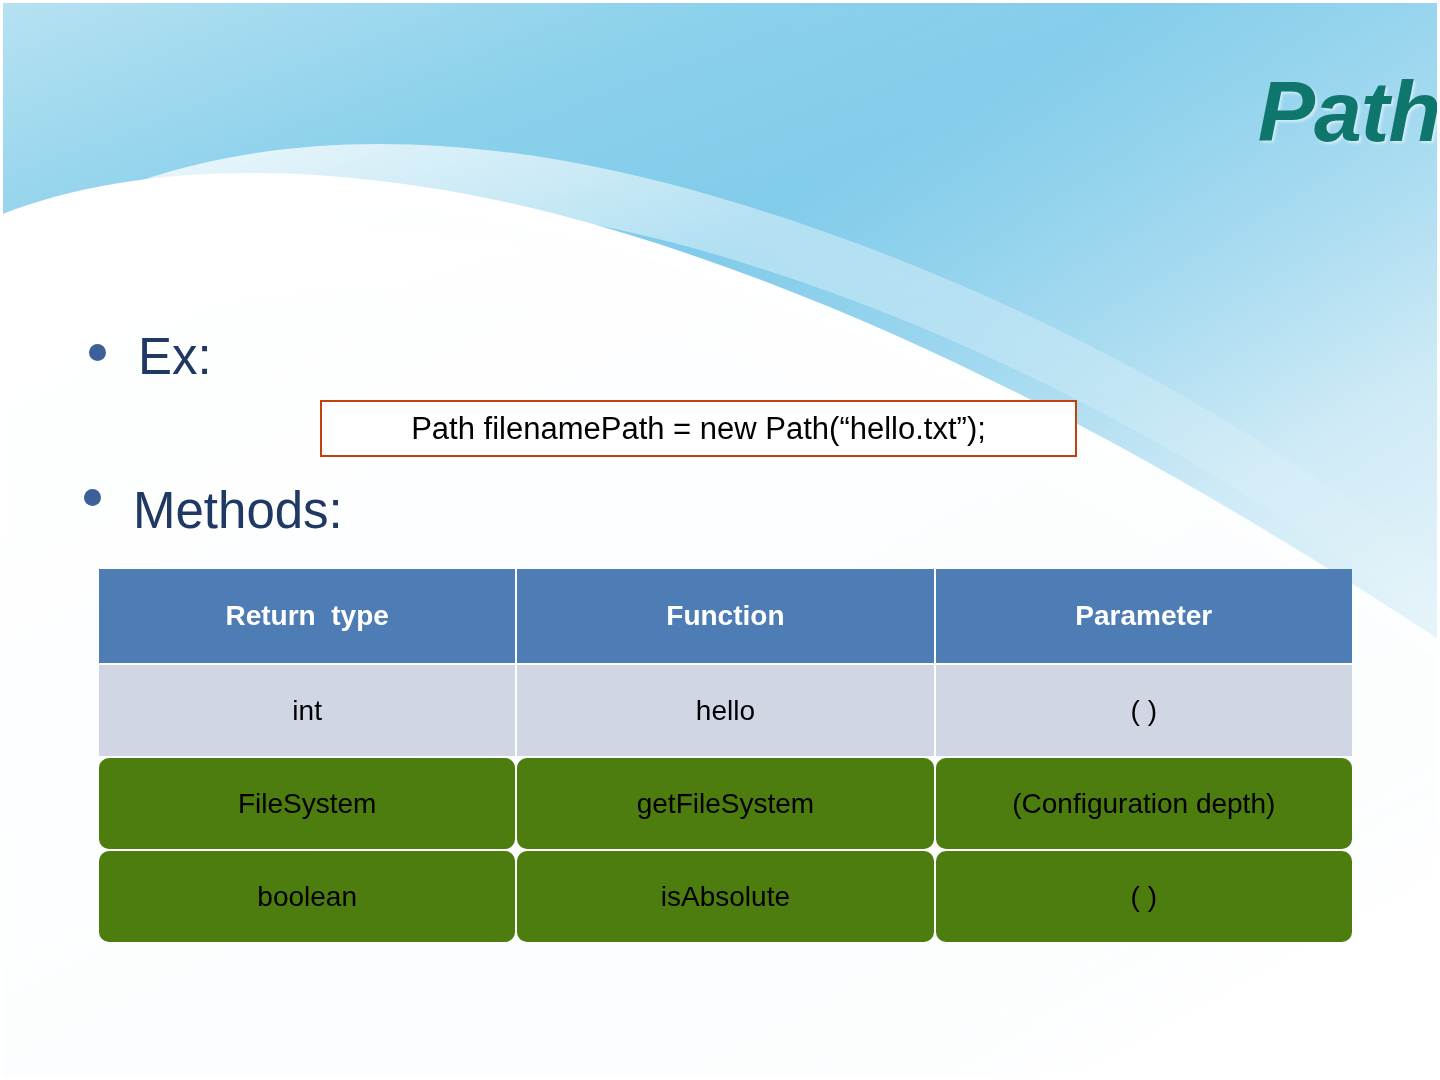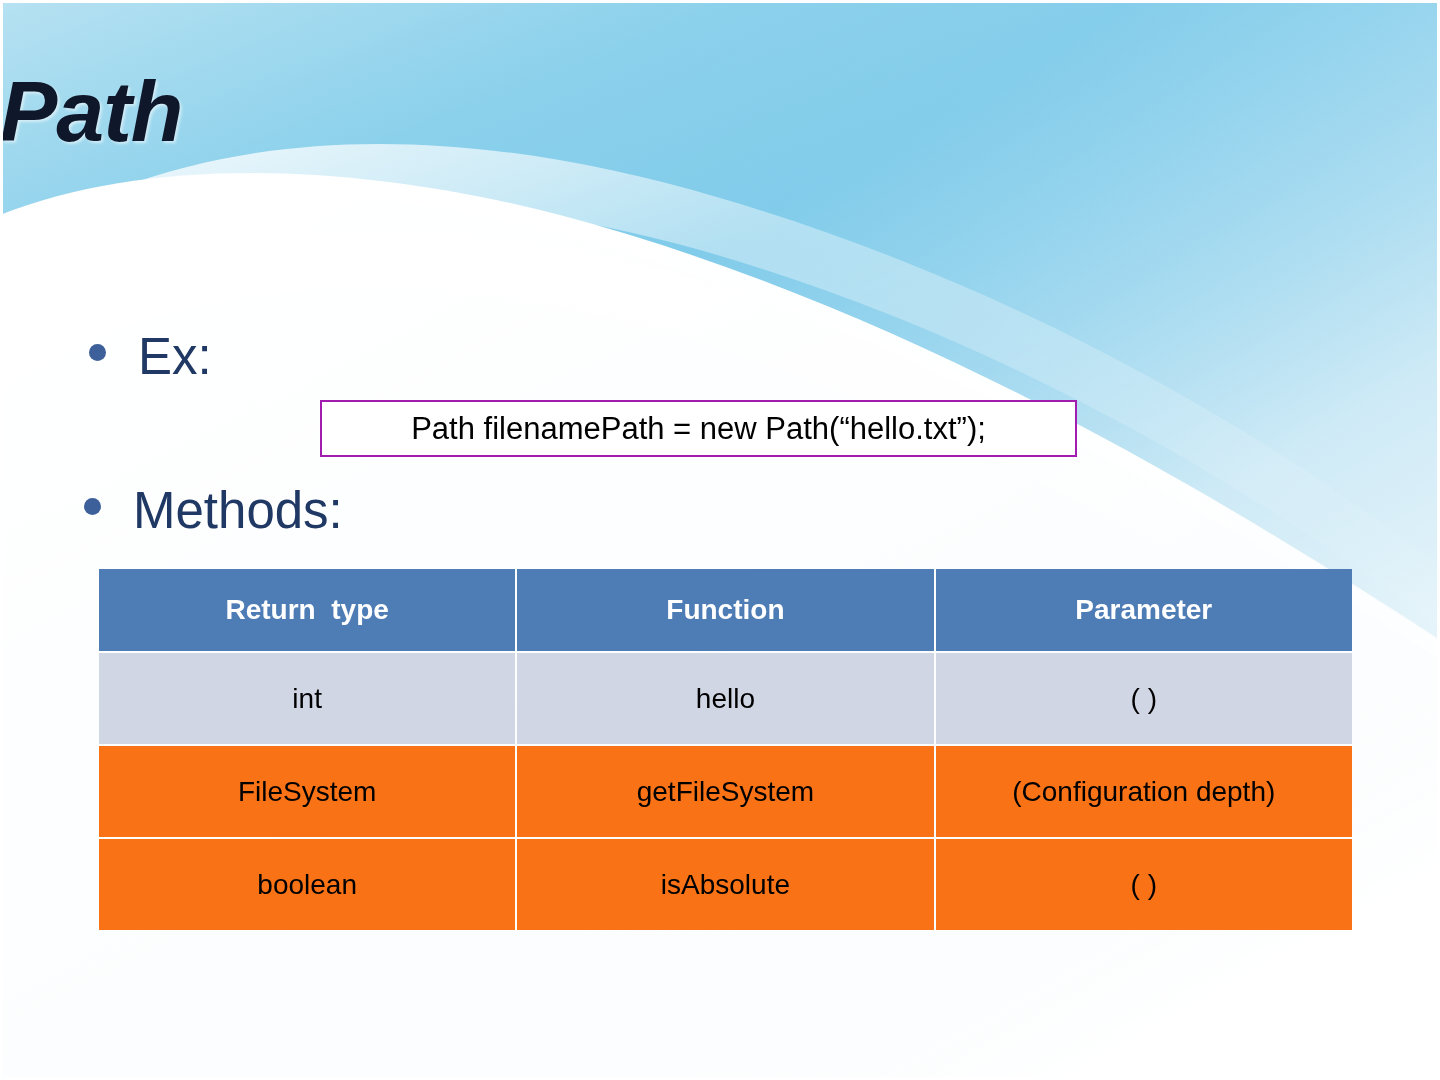--- a/index.html
+++ b/index.html
@@ -25,25 +25,25 @@
     height: 1080px;
     pointer-events: none;
   }
 
   
   #title {
     position: absolute;
     left: 0;
     top: 68px;
     width: 1440px;
-    text-align: left;
+    text-align: right;
     font-size: 86px;
     font-weight: bold;
     font-style: italic;
-    color: #0f172a;
+    color: #0f766e;
     letter-spacing: -1px;
     text-shadow: 2px 2px 3px rgba(255,255,255,0.55);
     line-height: 1;
   }
 
   
   .bullet-row {
     position: absolute;
     display: flex;
     align-items: baseline;
@@ -59,30 +59,30 @@
     border-radius: 50%;
     background: #3d5f9a;
     margin-right: 32px;
     position: relative;
     top: -13px;
     flex: 0 0 auto;
   }
 
   #bullet-1 { left: 84px; top: 254px; }
   #bullet-2 { left: 89px; top: 331px; }
-  #bullet-3 { left: 84px; top: 485px; }
+  #bullet-3 { left: 84px; top: 485px; align-items: center; }
 
   
   #code-box {
     position: absolute;
     left: 320px;
     top: 400px;
     width: 757px;
     height: 57px;
-    border: 2px solid #a21caf;
+    border: 2px solid #c2410c;
     background: #ffffff;
     box-sizing: border-box;
     display: flex;
     align-items: center;
     justify-content: center;
   }
   #code-text {
     font-size: 31px;
     color: #000000;
     white-space: pre;
@@ -101,34 +101,34 @@
   }
   #methods-table th,
   #methods-table td {
     padding: 0;
     margin: 0;
     text-align: center;
     vertical-align: middle;
     white-space: pre;
   }
   #methods-table th {
-    height: 82px;
+    height: 94px;
     background: #4e7cb5;
     color: #ffffff;
     font-size: 28px;
     font-weight: bold;
   }
   #methods-table td {
     height: 91px;
     color: #000000;
     font-size: 28px;
     font-weight: normal;
   }
   #methods-table tbody tr.row-odd td  { background: #d1d6e4; }
-  #methods-table tbody tr.row-even td { background: #f97316; }
+  #methods-table tbody tr.row-even td { background: #4d7c0f; border-radius: 10px; }
 
   
   #frame {
     position: absolute;
     inset: 0;
     border: 3px solid #ffffff;
     box-sizing: border-box;
     pointer-events: none;
   }
 </style>

